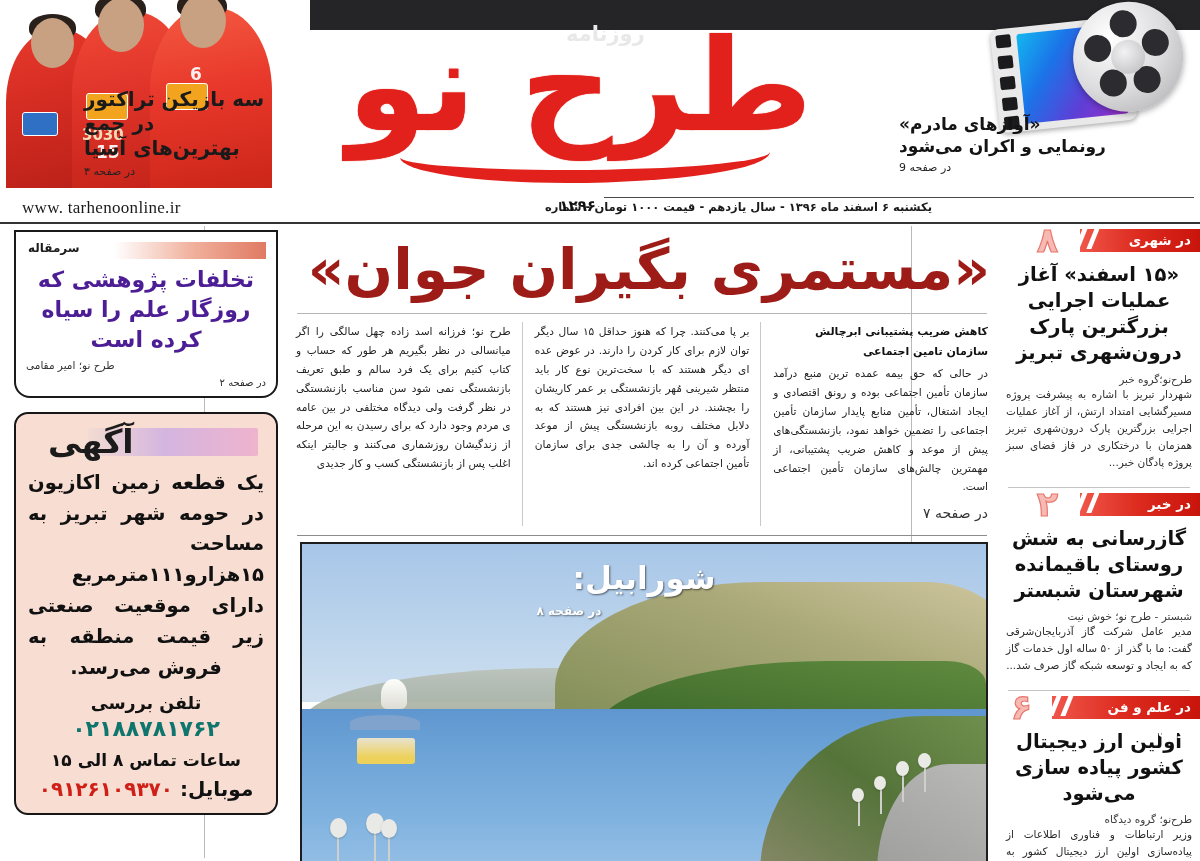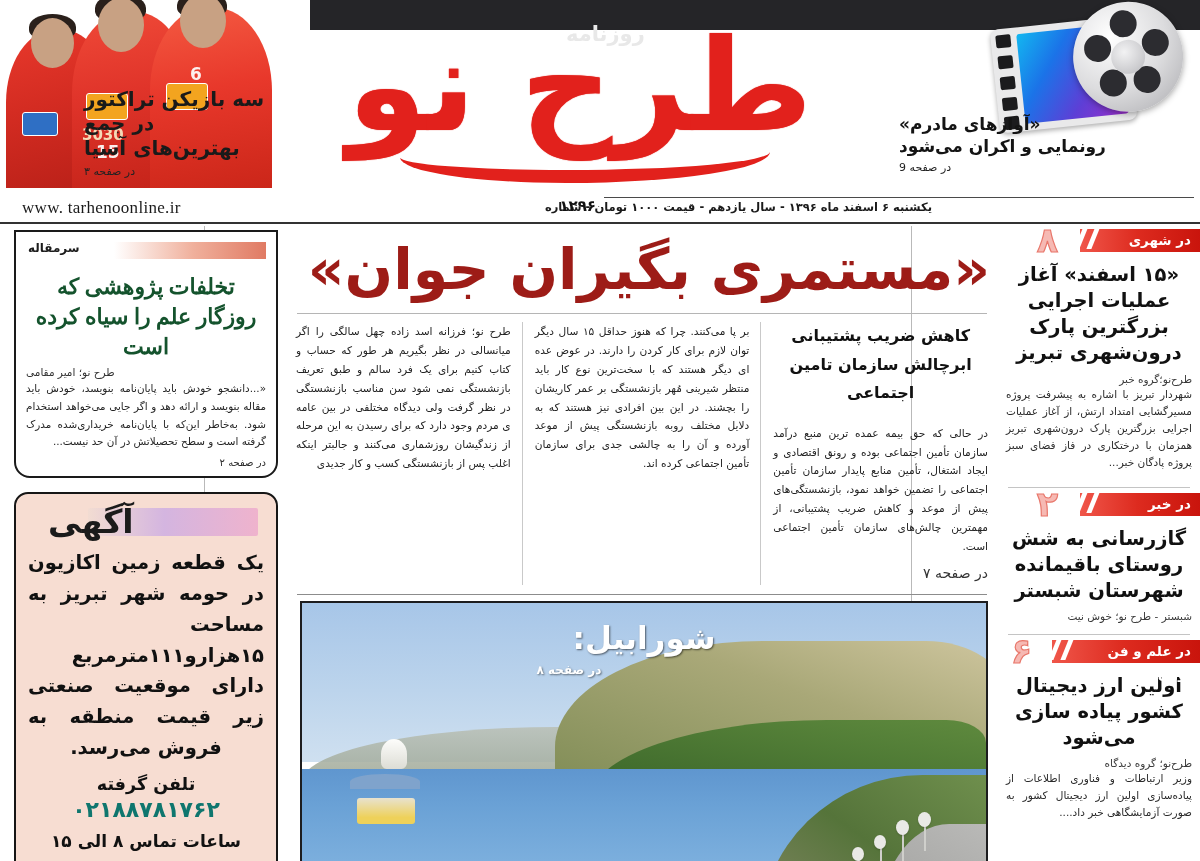--- a/index.html
+++ b/index.html
@@ -106,21 +106,21 @@
   .side-hr{width:182px;height:1px;background:#c4c4c4;margin:6px auto 2px auto;}
 
   
   .main{position:absolute;right:210px;top:228px;width:696px;height:630px;z-index:4;}
   .kicker{font-size:16.5px;font-weight:bold;color:#141414;text-align:center;line-height:1.4;letter-spacing:-.2px;}
   .main-head{font-size:57px;font-weight:bold;color:#9d1c17;text-align:right;line-height:1.18;
         margin:8px 0 2px 0;letter-spacing:-1px;}
   .head-rule{width:690px;height:1px;background:#b5b5b5;margin:10px auto 8px auto;}
   .cols{display:flex;direction:rtl;gap:12px;padding:0 2px;}
   .col{flex:1;font-size:10.6px;line-height:1.78;color:#232323;text-align:justify;}
-  .col .sub{font-weight:bold;font-size:16px;color:#111;display:block;margin-bottom:16px;text-align:center;}
+  .col .sub{font-weight:bold;font-size:11px;color:#111;display:block;margin-bottom:3px;text-align:right;}
   .col .cont{display:block;margin-top:5px;font-size:14px;color:#333;}
   .cols .col + .col{border-right:1px solid #c9c9c9;padding-right:11px;}
   .main-rule2{width:690px;height:1px;background:#8c8c8c;margin:9px auto 2px auto;}
 
   
   .photo{position:relative;margin:6px 2px 0 2px;width:688px;height:348px;border:2px solid #1d1d1f;
         overflow:hidden;box-sizing:border-box;}
   .ph-sky{position:absolute;left:0;top:0;width:100%;height:46%;
         background:linear-gradient(180deg,#a7c6e8 0%,#bcd4ec 55%,#cfe0f0 100%);}
   .ph-hill-far{position:absolute;left:0;top:36%;width:62%;height:16%;
@@ -157,22 +157,22 @@
         text-shadow:1px 1px 2px rgba(0,0,0,.5);text-align:center;padding-right:150px;}
 
   
   .rightcol{position:absolute;left:4px;top:228px;width:284px;height:630px;z-index:4;}
   .edbox{position:relative;margin:2px 10px 0 10px;border:2.5px solid #1a1a1a;border-radius:0 0 16px 16px;
         padding:8px 10px 8px 10px;box-sizing:border-box;background:#fff;}
   .ed-tagrow{position:relative;height:20px;}
   .ed-grad{position:absolute;right:0;top:2px;width:152px;height:17px;
         background:linear-gradient(270deg,#e07a63 0%,#f0b09c 48%,#ffffff 100%);}
   .ed-tag{position:absolute;left:2px;top:1px;font-size:12px;font-weight:600;color:#1c1c1c;}
-  .ed-title{font-size:22px;font-weight:bold;color:#14532d;text-align:center;line-height:1.36;
-        margin:12px 0 4px 0;letter-spacing:-.4px;font-family:Liberation Serif, serif;}
+  .ed-title{font-size:22px;font-weight:bold;color:#4c1d95;text-align:center;line-height:1.36;
+        margin:5px 0 4px 0;letter-spacing:-.4px;}
   .ed-by{font-size:10.5px;color:#333;text-align:left;margin-bottom:2px;}
   .ed-body{font-size:10.4px;line-height:1.72;color:#252525;text-align:justify;}
   .ed-page{font-size:10px;color:#2a2a2a;text-align:right;margin-top:6px;}
 
   .adbox{position:relative;margin:14px 10px 0 10px;border:2.5px solid #161616;border-radius:14px;
         background:#f7ddd2;padding:10px 12px 12px 12px;box-sizing:border-box;overflow:hidden;}
   .ad-head{position:relative;height:44px;}
   .ad-grad{position:absolute;right:6px;top:4px;width:170px;height:28px;
         background:linear-gradient(270deg,#efb3cd 0%,#d4b5e0 55%,#f2dcd2 100%);border-radius:2px;}
   .ad-word{position:absolute;left:20px;top:-2px;font-size:33px;font-weight:bold;color:#1b1b1b;letter-spacing:-1px;}
@@ -280,20 +280,21 @@
     <div class="side-item">
       <div class="badge-row">
         <div class="badge">در خبر</div>
         <div class="slash s1"></div>
         <div class="slash s2"></div>
         <div class="slash s3"></div>
         <div class="pgnum">۲</div>
       </div>
       <div class="side-title">گازرسانی به شش روستای باقیمانده شهرستان شبستر</div>
       <div class="side-by">شبستر - طرح نو؛ خوش نیت</div>
+      <div class="side-body">مدیر عامل شرکت گاز آذربایجان‌شرقی گفت: ما با گذر از ۵۰ ساله اول خدمات گاز که به ایجاد و توسعه شبکه گاز صرف شد...</div>
     </div>
     <div class="side-hr"></div>
 
     <div class="side-item">
       <div class="badge-row">
         <div class="badge" style="width:148px;padding-left:40px">در علم و فن آوری</div>
         <div class="slash s1" style="right:130px"></div>
         <div class="slash s2" style="right:142px"></div>
         <div class="slash s3" style="right:154px"></div>
         <div class="pgnum" style="right:168px">۶</div>
@@ -361,31 +362,30 @@
 
   <div class="rightcol">
 
     <div class="edbox">
       <div class="ed-tagrow">
         <div class="ed-grad"></div>
         <div class="ed-tag">سرمقاله</div>
       </div>
       <div class="ed-title">تخلفات پژوهشی که روزگار علم را سیاه کرده است</div>
       <div class="ed-by">طرح نو؛ امیر مقامی</div>
-      <div class="ed-body">«...دانشجو خودش باید پایان‌نامه بنویسد، خودش باید مقاله بنویسد و ارائه دهد و اگر جایی می‌خواهد استخدام شود. به‌خاطر این‌که با پایان‌نامه خریداری‌شده مدرک گرفته است و سطح تحصیلاتش در آن حد نیست...</div>
       <div class="ed-page">در صفحه ۲</div>
     </div>
 
     <div class="adbox">
       <div class="ad-head">
         <div class="ad-grad"></div>
         <div class="ad-word">آگهی</div>
       </div>
       <div class="ad-body">یک قطعه زمین اکازیون در حومه شهر تبریز به مساحت ۱۵هزارو۱۱۱مترمربع دارای موقعیت صنعتی زیر قیمت منطقه به فروش می‌رسد.</div>
-      <div class="ad-tel-l">تلفن گرفته</div>
+      <div class="ad-tel-l">تلفن بررسی</div>
       <div class="ad-tel">۰۲۱۸۸۷۸۱۷۶۲</div>
       <div class="ad-hours">ساعات تماس ۸ الی ۱۵</div>
       <div class="ad-mob">
         <span>موبایل:</span>
         <b>۰۹۱۲۶۱۰۹۳۷۰</b>
       </div>
     </div>
   </div>
 
 </div>

